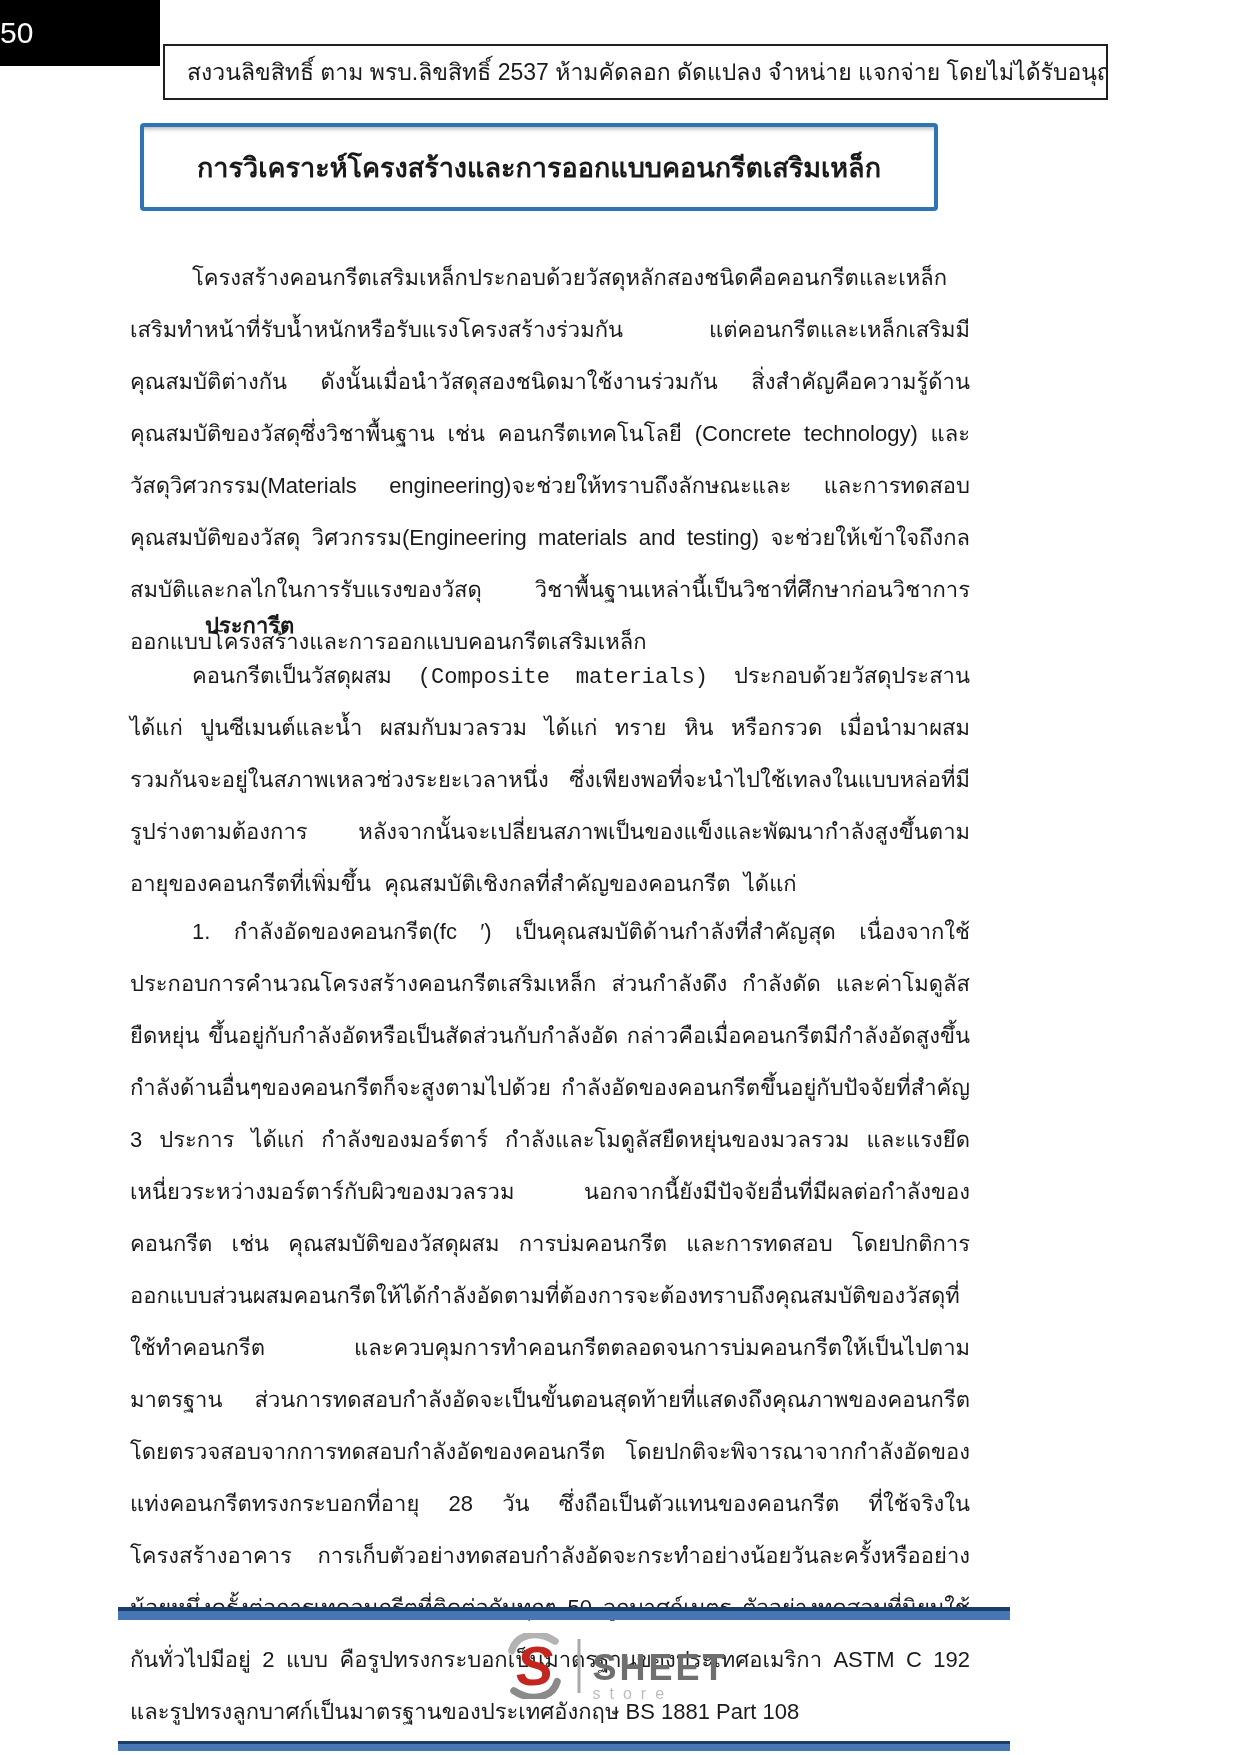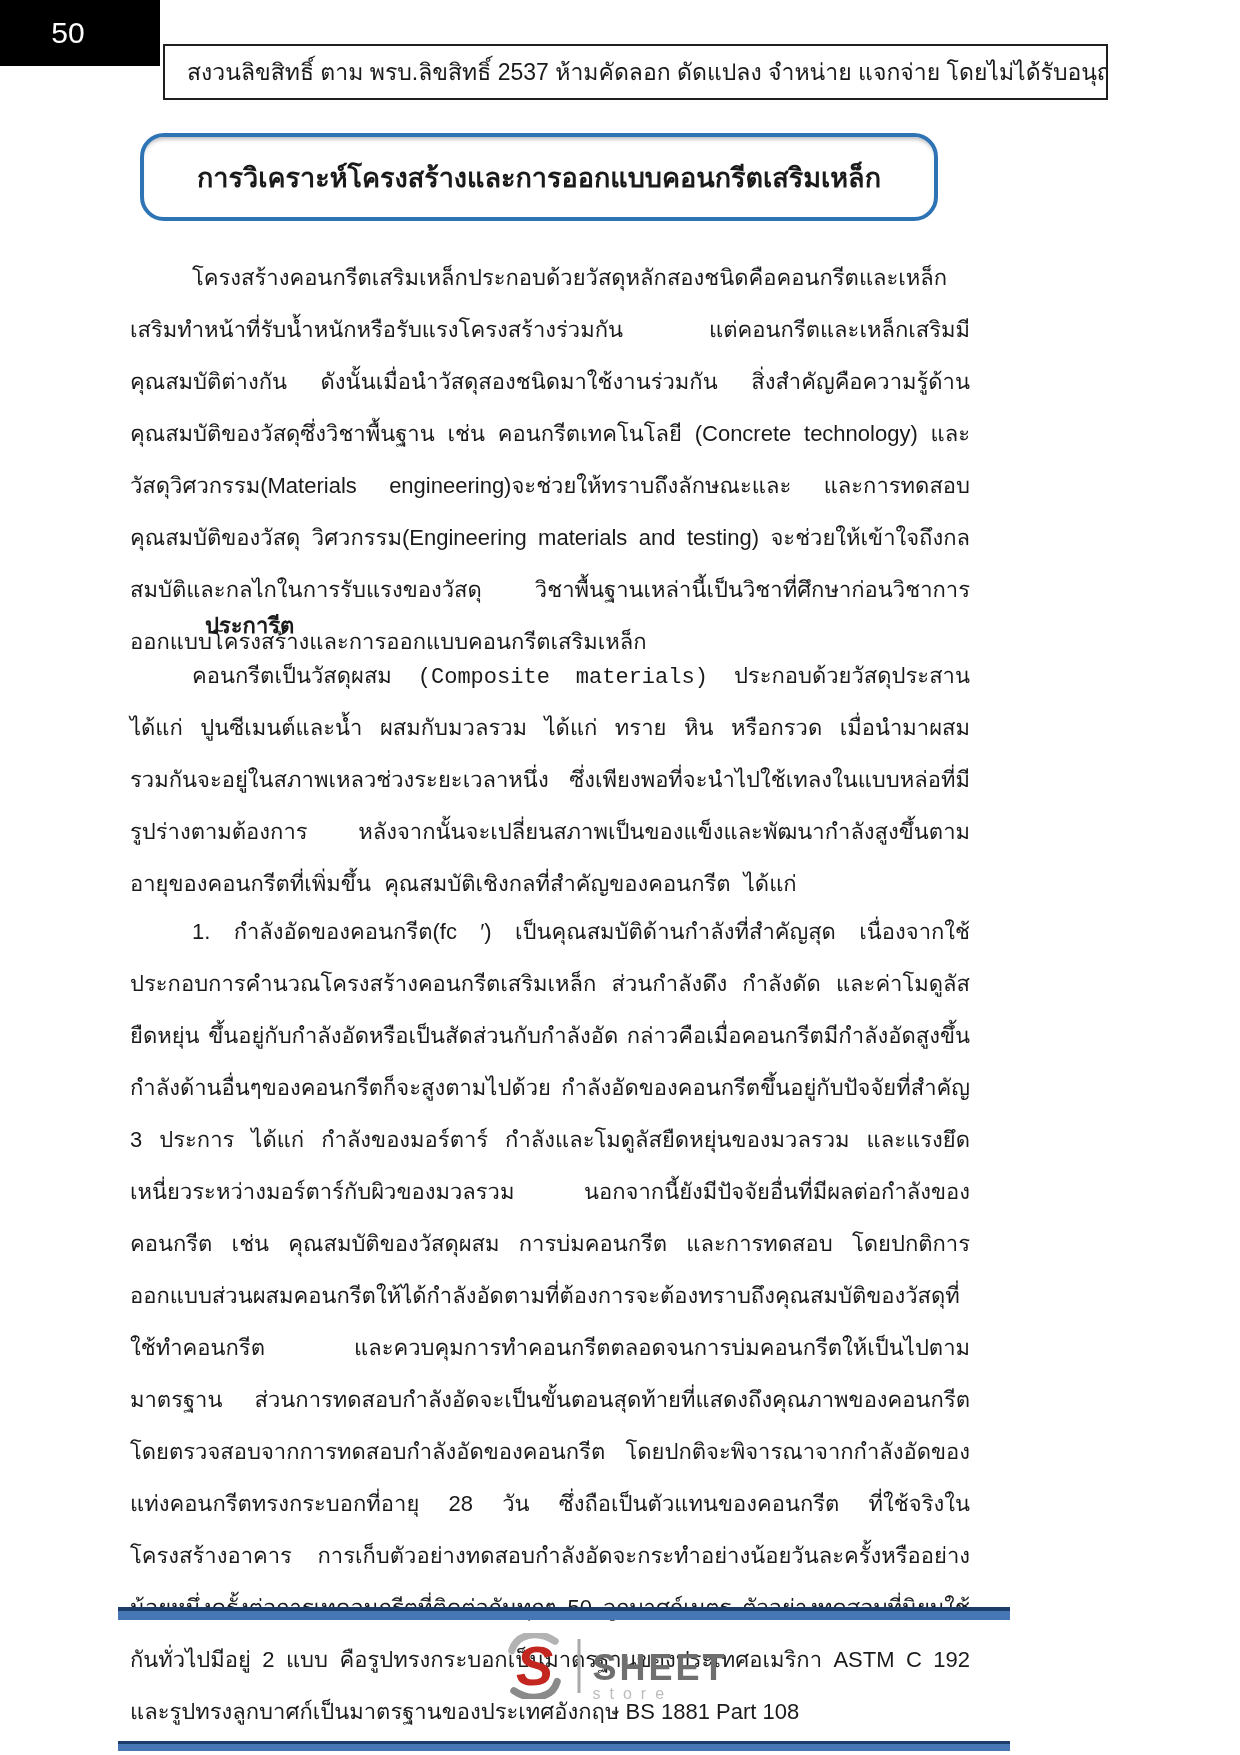--- a/index.html
+++ b/index.html
@@ -11,42 +11,42 @@
     width:1240px; height:1755px;
     background:#ffffff;
     overflow:hidden;
   }
 
   
   .pageno-box {
     position:absolute; left:0; top:38;
     width:160px; height:66px;
     background:#000000; color:#ffffff;
-    display:flex; align-items:center; justify-content:center;
+    display:flex; align-items:center; justify-content:flex-start;
     padding-right:24px;
     font-size:30px;
   }
   .notice-box {
     position:absolute; left:163px; top:44px;
     width:945px; height:56px;
     border:2px solid #1f1f1f;
     background:#ffffff;
     display:flex; align-items:center;
     padding-left:22px;
     font-size:23px;
     white-space:nowrap;
     overflow:hidden;
   }
 
   
   .title-box {
-    position:absolute; left:140px; top:133px;
+    position:absolute; left:140px; top:123px;
     width:798px; height:88px;
     border:4px solid #2e74b5;
-    border-radius:24px;
+    border-radius:4px;
     background:#ffffff;
     box-shadow: inset 0 5px 4px -3px rgba(110,110,110,.5);
     display:flex; align-items:center; justify-content:center;
     font-size:27px; font-weight:bold;
   }
 
   
   .content {
     position:absolute; left:130px; top:0;
     width:840px; height:1600px;

